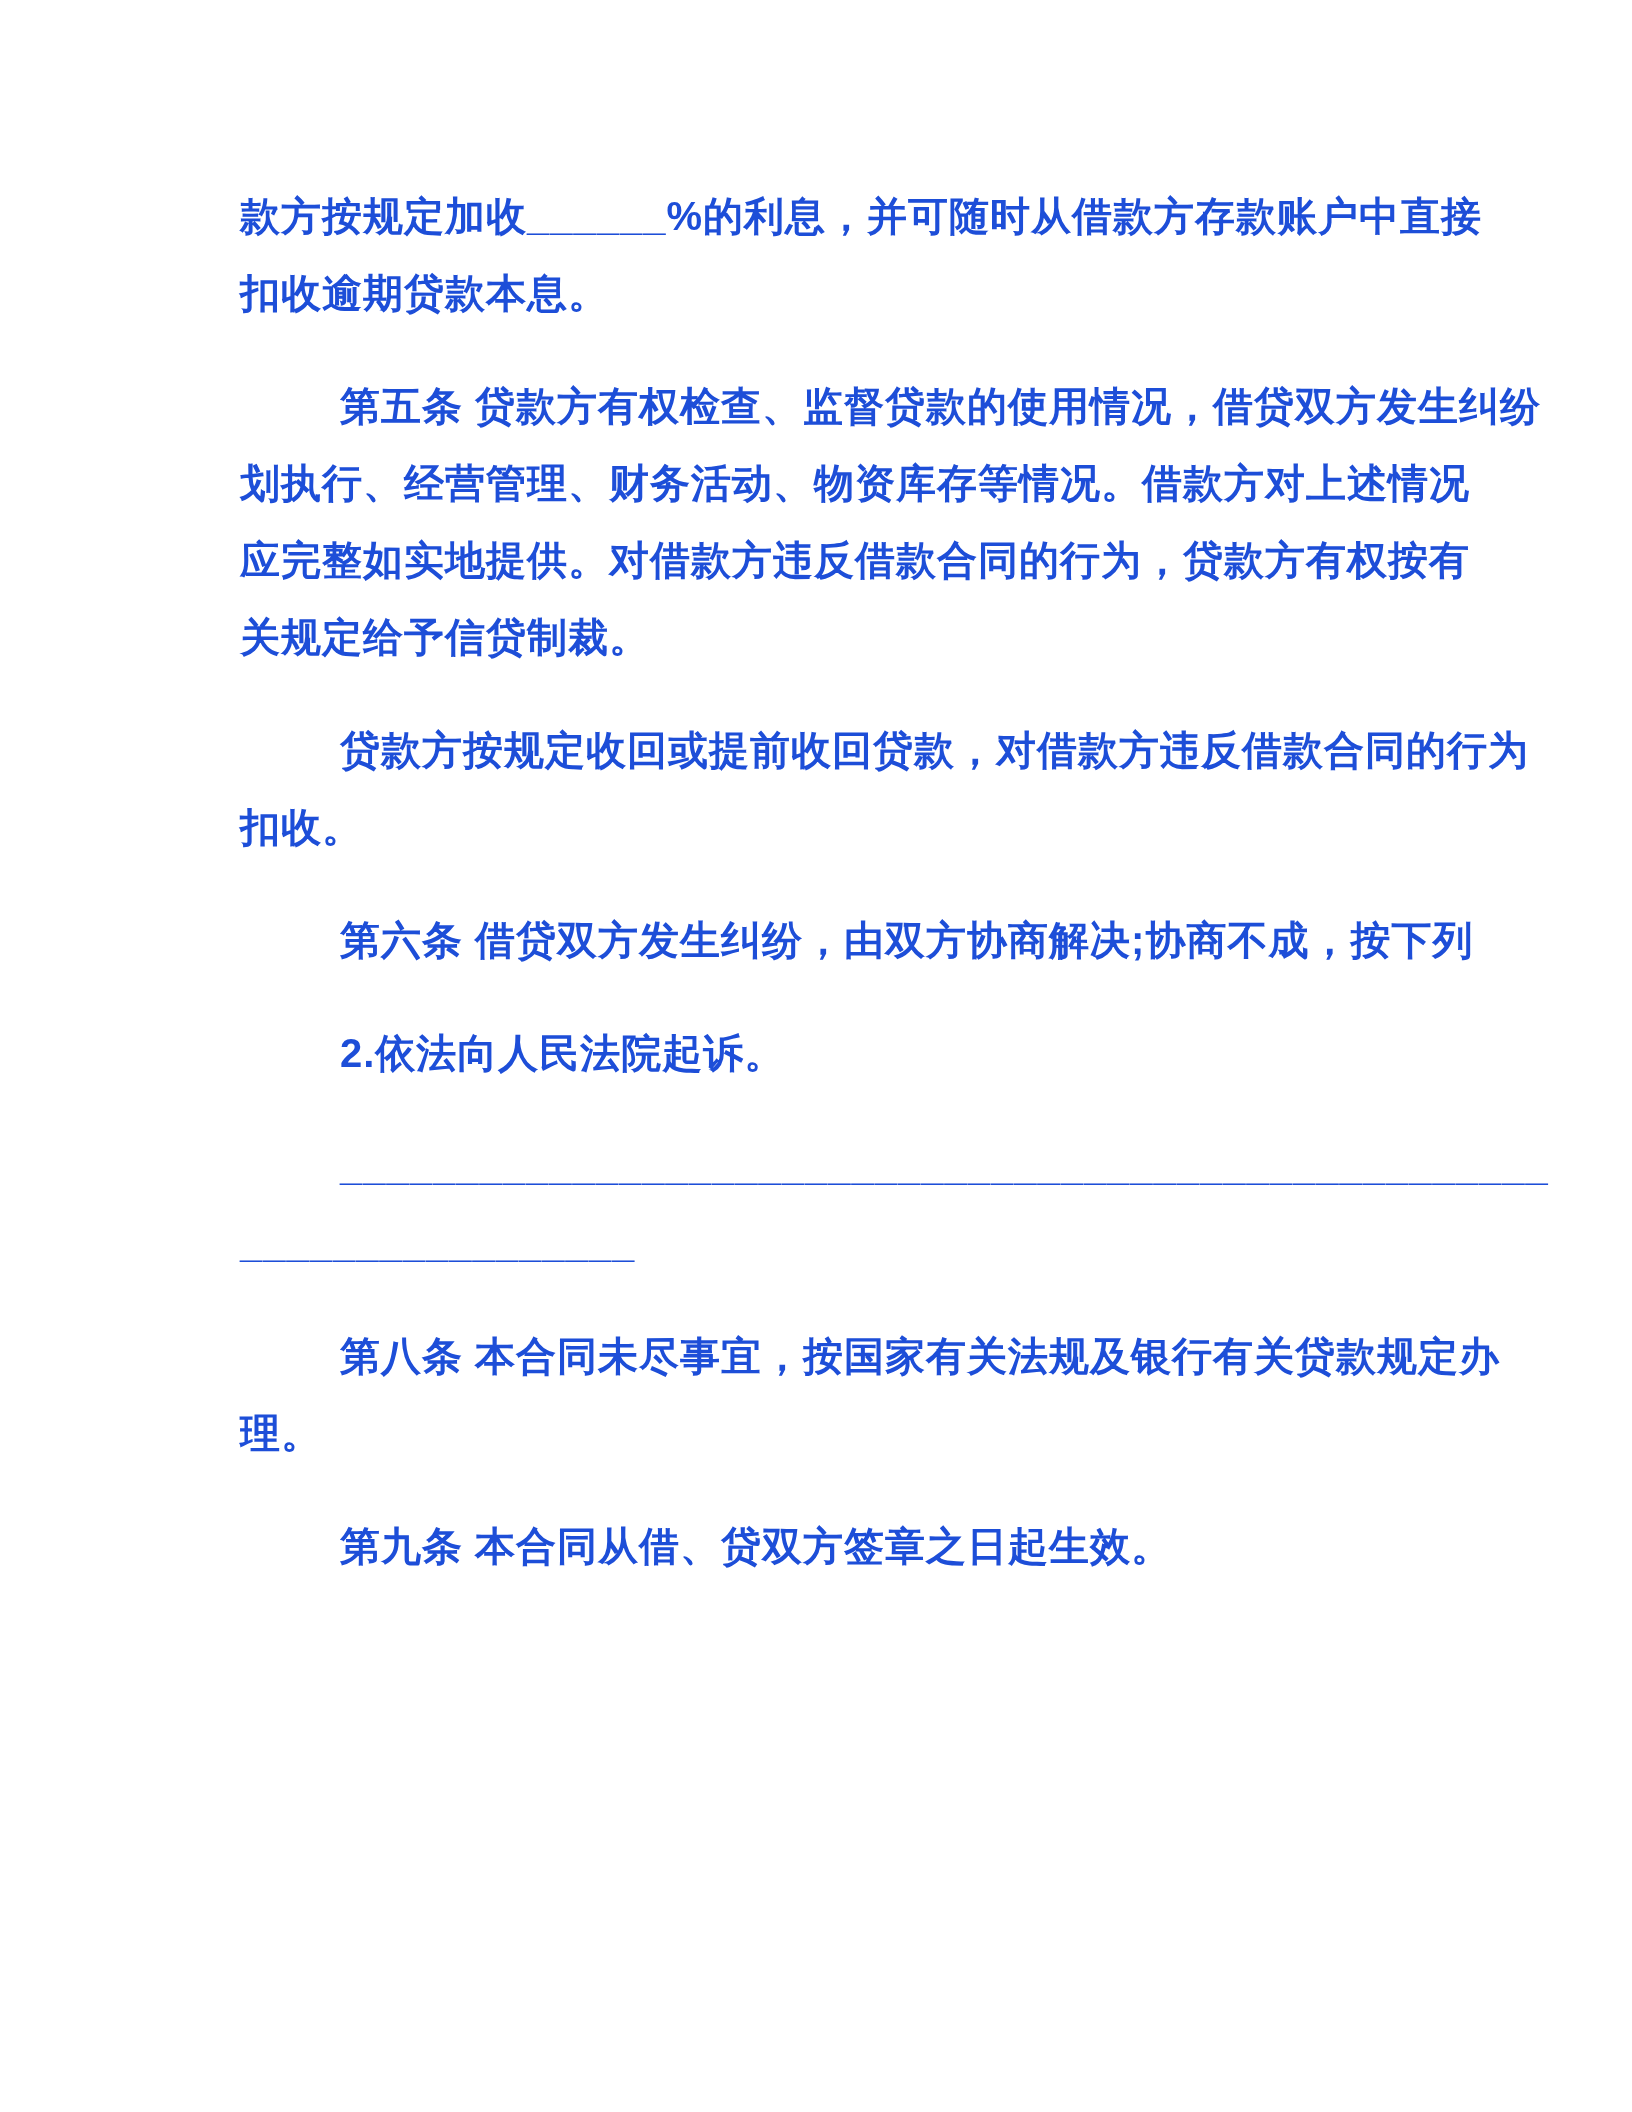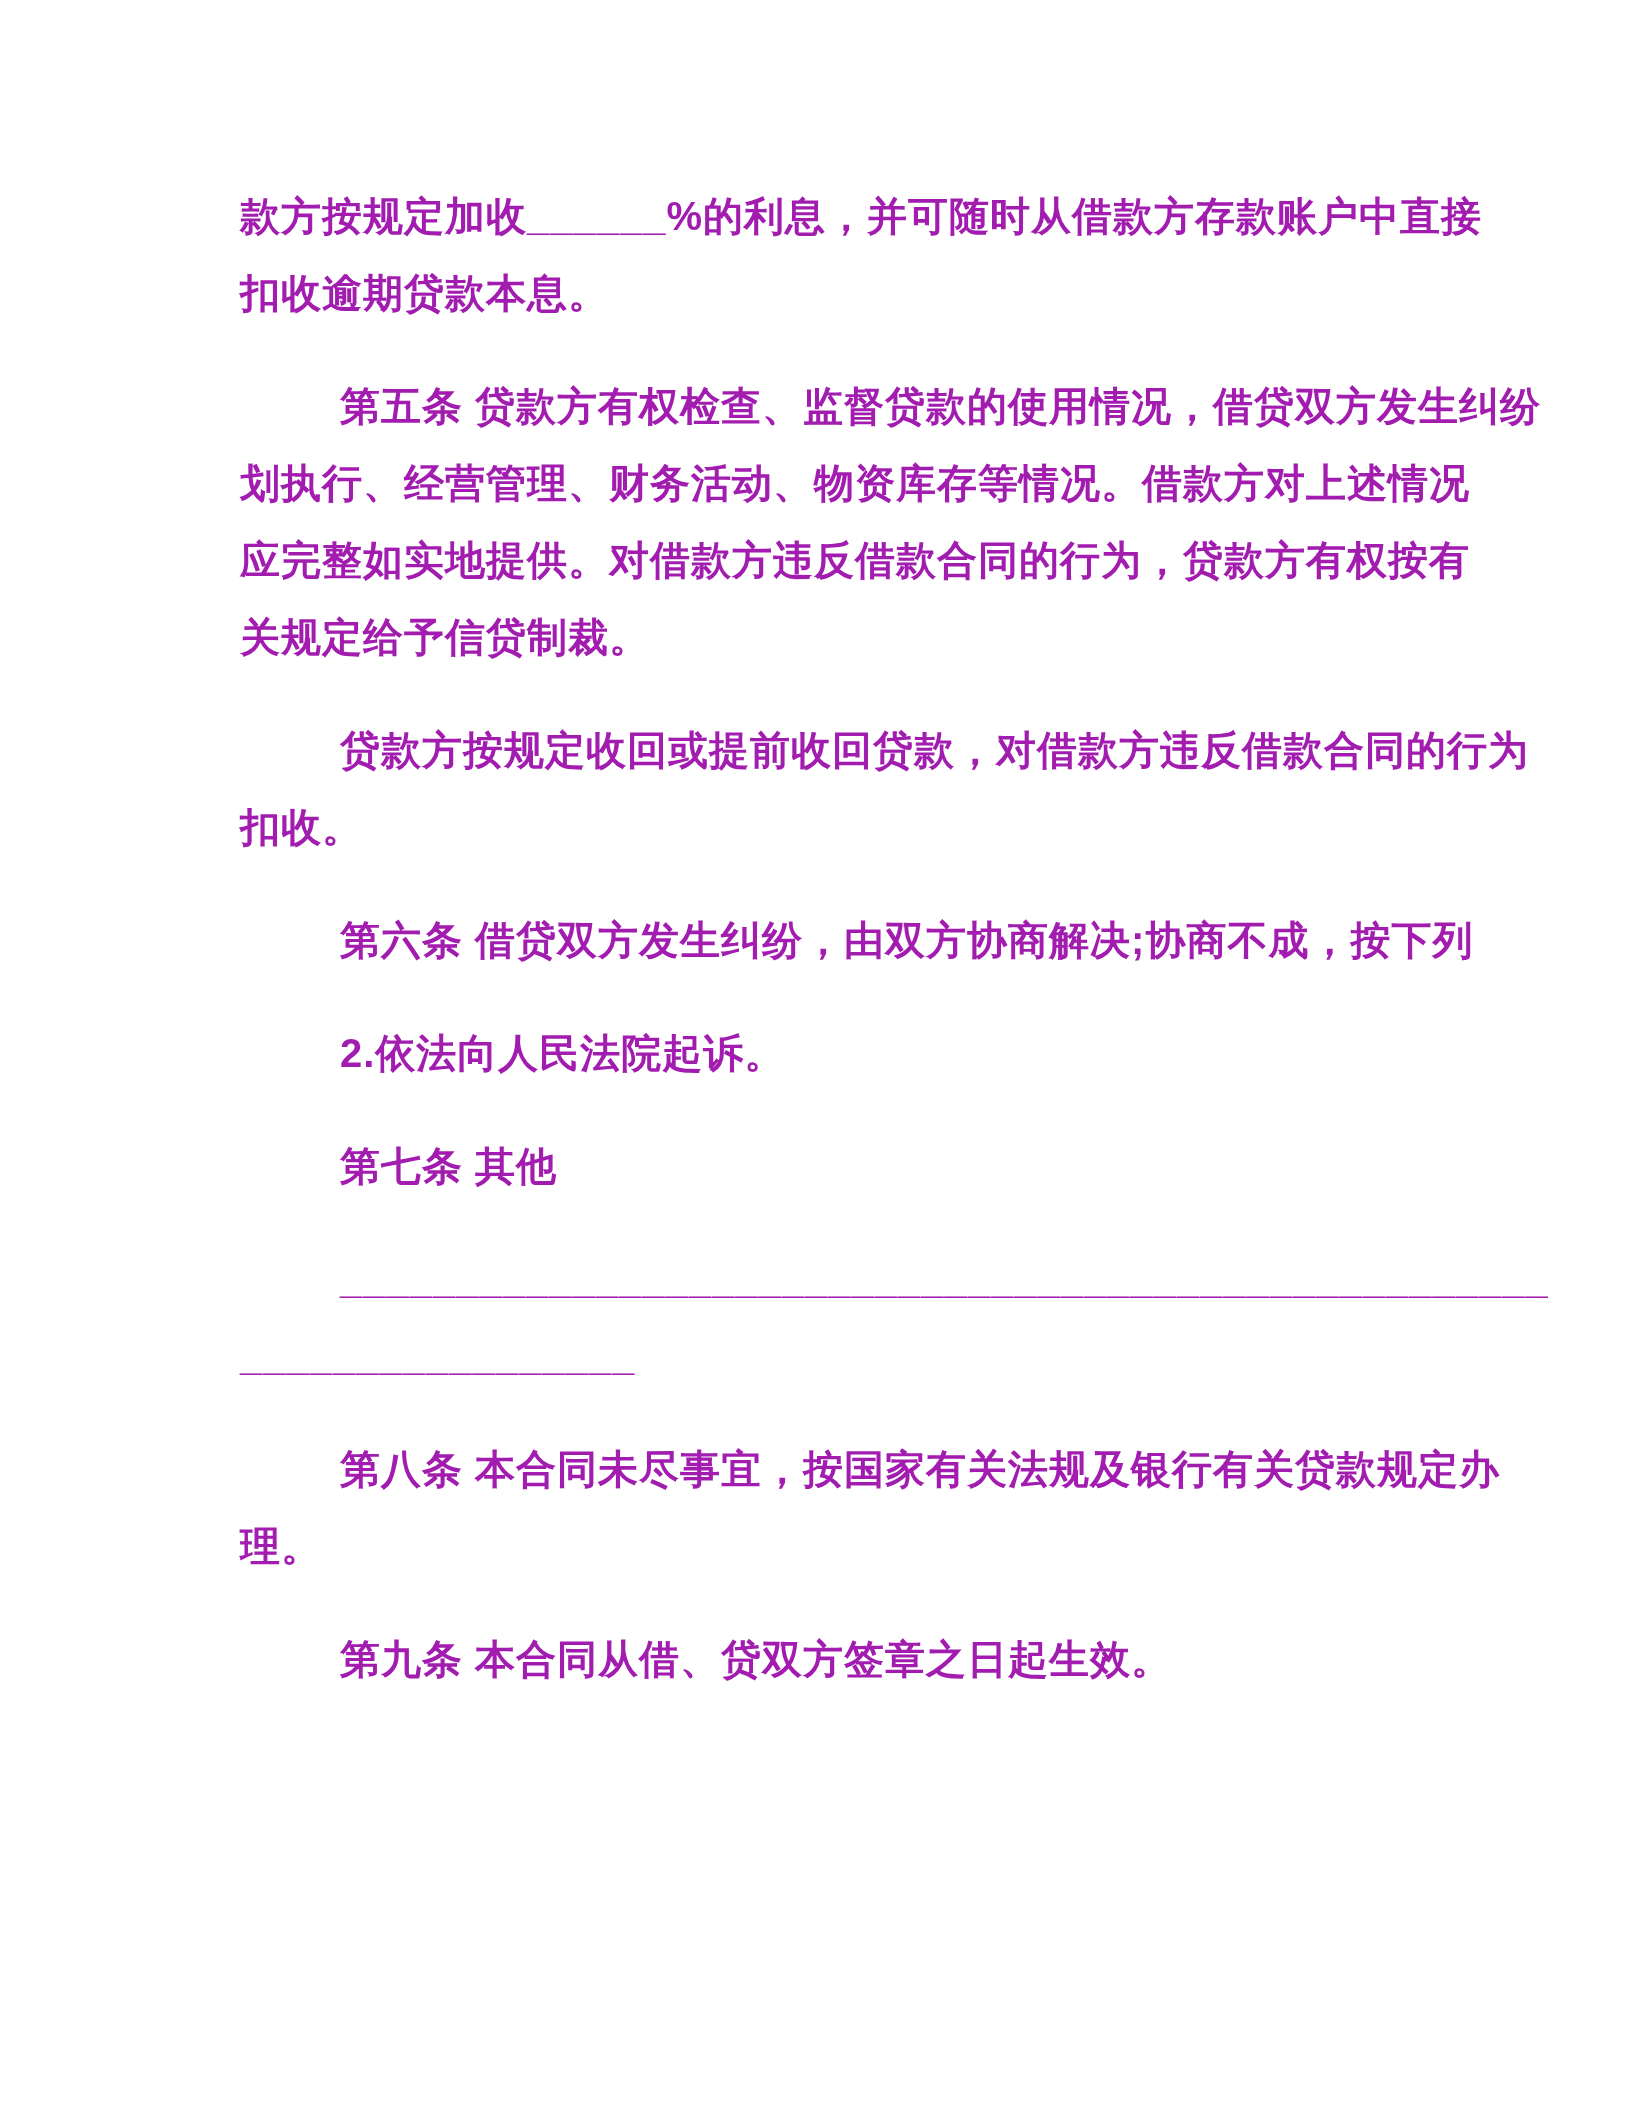--- a/index.html
+++ b/index.html
@@ -8,21 +8,21 @@
     background: #ffffff;
   }
   .page {
     position: relative;
     width: 1632px;
     height: 1744px;
     background: #ffffff;
     overflow: hidden;
     font-family: "Liberation Sans", sans-serif;
     font-weight: 700;
-    color: #a21caf;
+    color: #1d4ed8;
   }
   .content {
     box-sizing: border-box;
     padding: 178px 220px 0 240px;
   }
   .line {
     font-size: 40px;
     line-height: 77px;
     letter-spacing: 1px;
     white-space: nowrap;
@@ -42,20 +42,19 @@
     <div class="line">款方按规定加收______%的利息，并可随时从借款方存款账户中直接</div>
     <div class="line">扣收逾期贷款本息。</div>
     <div class="line indent para-start">第五条 贷款方有权检查、监督贷款的使用情况，借贷双方发生纠纷</div>
     <div class="line">划执行、经营管理、财务活动、物资库存等情况。借款方对上述情况</div>
     <div class="line">应完整如实地提供。对借款方违反借款合同的行为，贷款方有权按有</div>
     <div class="line">关规定给予信贷制裁。</div>
     <div class="line indent para-start">贷款方按规定收回或提前收回贷款，对借款方违反借款合同的行为</div>
     <div class="line">扣收。</div>
     <div class="line indent para-start">第六条 借贷双方发生纠纷，由双方协商解决;协商不成，按下列</div>
     <div class="line indent para-start">2.依法向人民法院起诉。</div>
-    <div class="line indent para-start">第七条 其他</div>
     <div class="line indent para-start">____________________________________________________</div>
     <div class="line">_________________</div>
     <div class="line indent para-start">第八条 本合同未尽事宜，按国家有关法规及银行有关贷款规定办</div>
     <div class="line">理。</div>
     <div class="line indent para-start">第九条 本合同从借、贷双方签章之日起生效。</div>
   </div>
 </div>
 
 </body></html>

